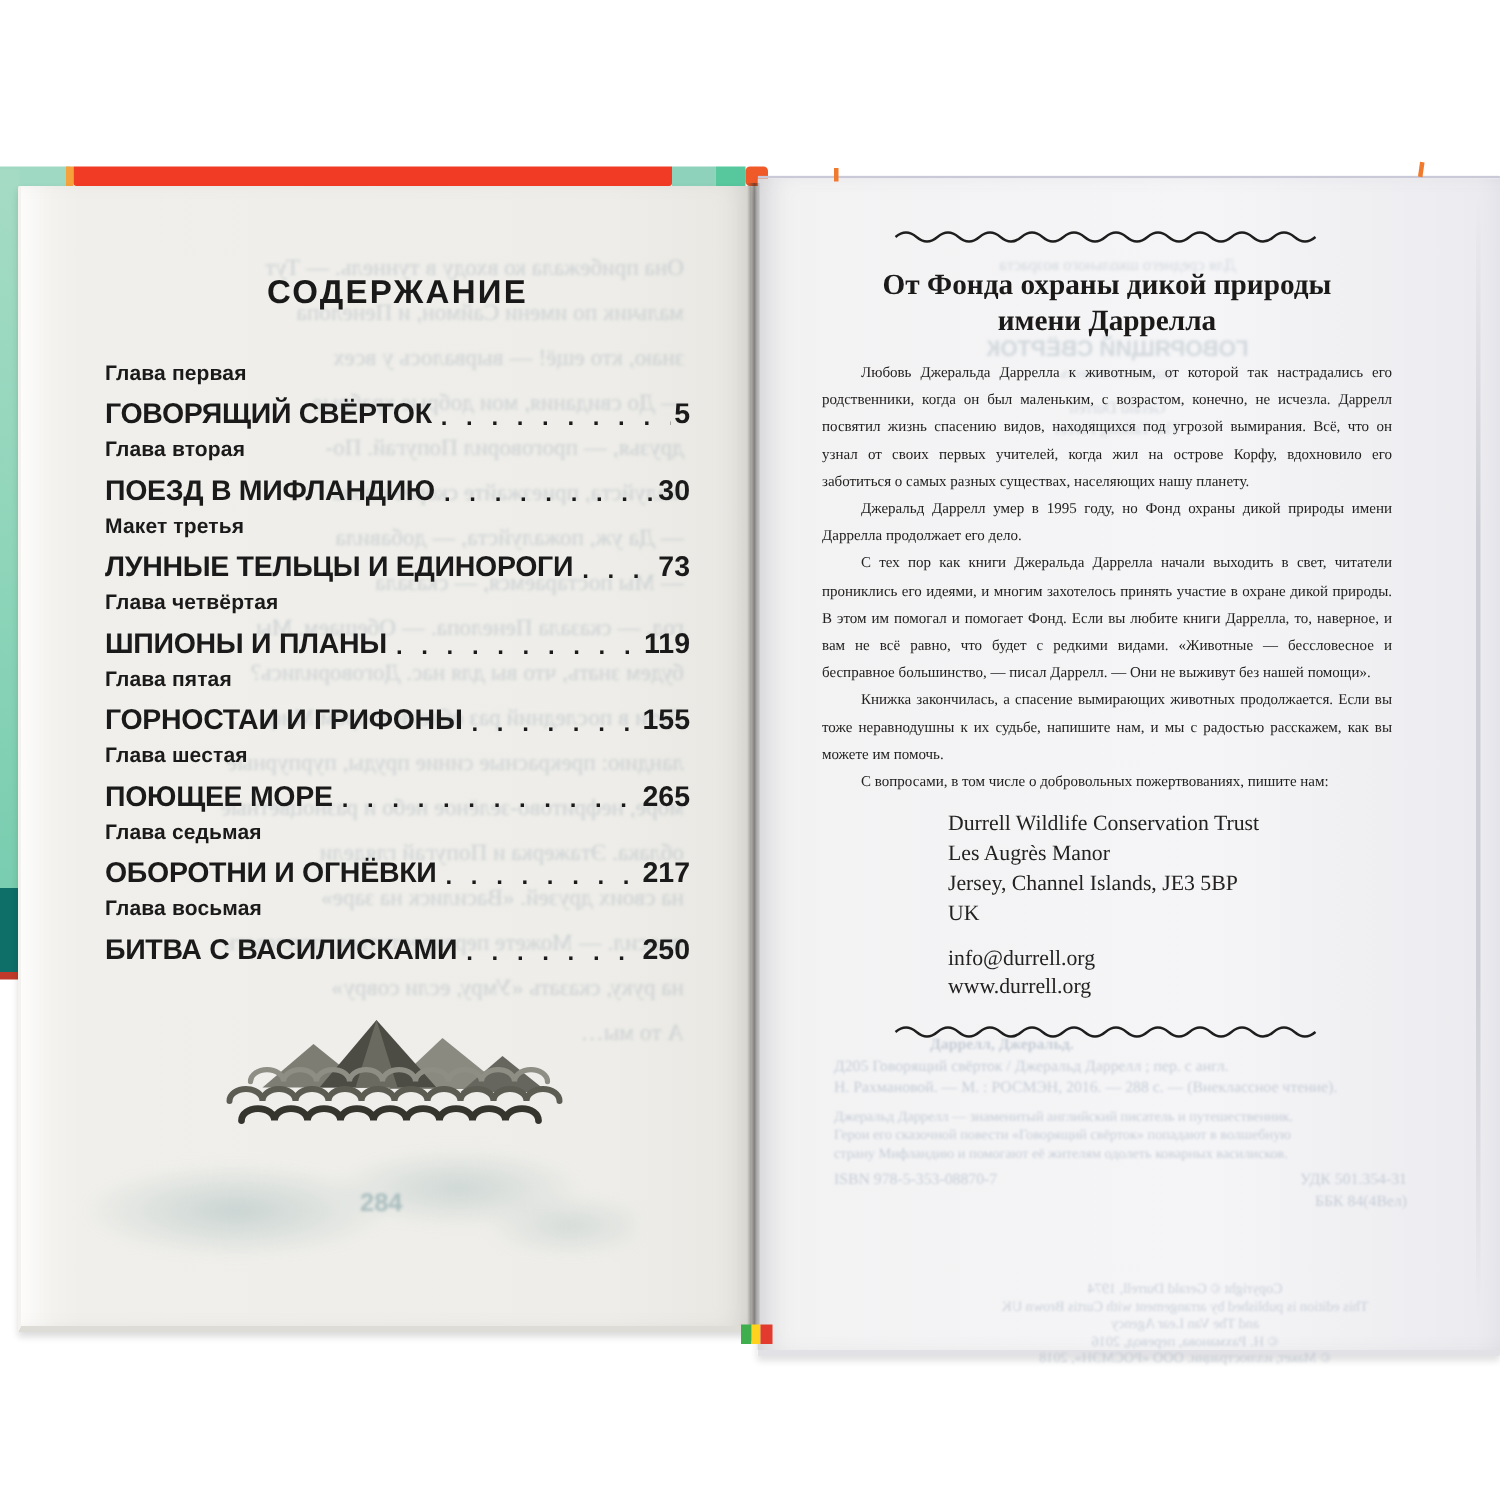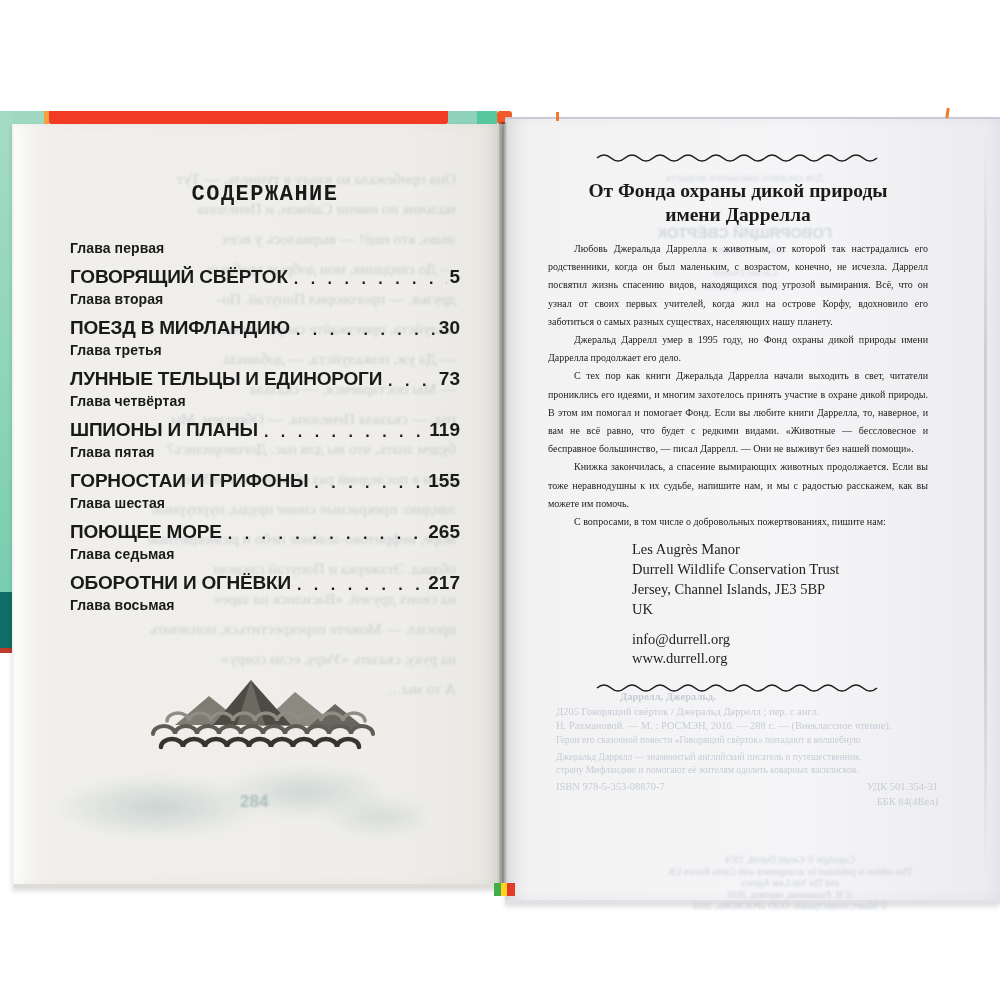--- a/index.html
+++ b/index.html
@@ -53,21 +53,21 @@
   .gs-red{width:8px;background:#e23b2e;}
   .tick{position:absolute;width:3px;background:#f07a2e;z-index:4;}
   .tick-1{left:556px;top:112px;height:9px;}
   .tick-2{left:946px;top:108px;height:10px;transform:rotate(8deg);}
   .edge-crease{position:absolute;left:984px;top:130px;width:3px;height:750px;z-index:3;
     background:linear-gradient(180deg,transparent 0%,rgba(150,150,165,.35) 30%,rgba(150,150,165,.35) 70%,transparent 100%);}
 
   
   .toc-heading{
     position:absolute;left:56px;top:58px;width:390px;text-align:center;
-    font-family:Liberation Mono, monospace;
+    font-family:Liberation Sans, sans-serif;
     font-weight:bold;font-size:22px;letter-spacing:1.5px;color:#191919;z-index:2;
   }
   .toc{position:absolute;left:56px;top:114px;width:390px;z-index:2;
     font-family:"Liberation Sans","DejaVu Sans",sans-serif;color:#1a1a1a;}
   .toc-entry{margin-bottom:1px;height:50px;}
   .toc-chapter{font-size:14px;font-weight:bold;line-height:20px;letter-spacing:.1px;}
   .toc-row{display:flex;align-items:flex-end;height:30px;font-weight:bold;}
   .toc-title{font-size:19px;white-space:nowrap;letter-spacing:-.2px;}
   .toc-dots{flex:1;overflow:hidden;white-space:nowrap;margin:0 2px 0 6px;font-size:16px;}
   .toc-dots::after{content:". . . . . . . . . . . . . . . . . . . . . . . . . . . . . . . .";letter-spacing:4px;}
@@ -169,21 +169,21 @@
       <div class="toc-entry">
         <div class="toc-chapter">Глава вторая</div>
         <div class="toc-row">
           <span class="toc-title">ПОЕЗД В МИФЛАНДИЮ</span>
           <span class="toc-dots"></span>
           <span class="toc-page">30</span>
         </div>
       </div>
 
       <div class="toc-entry">
-        <div class="toc-chapter">Глава третья</div>
+        <div class="toc-chapter">Макет третья</div>
         <div class="toc-row">
           <span class="toc-title">ЛУННЫЕ ТЕЛЬЦЫ И ЕДИНОРОГИ</span>
           <span class="toc-dots"></span>
           <span class="toc-page">73</span>
         </div>
       </div>
 
       <div class="toc-entry">
         <div class="toc-chapter">Глава четвёртая</div>
         <div class="toc-row">
@@ -215,20 +215,25 @@
         <div class="toc-chapter">Глава седьмая</div>
         <div class="toc-row">
           <span class="toc-title">ОБОРОТНИ И ОГНЁВКИ</span>
           <span class="toc-dots"></span>
           <span class="toc-page">217</span>
         </div>
       </div>
 
       <div class="toc-entry">
         <div class="toc-chapter">Глава восьмая</div>
+        <div class="toc-row">
+          <span class="toc-title">БИТВА С ВАСИЛИСКАМИ</span>
+          <span class="toc-dots"></span>
+          <span class="toc-page">250</span>
+        </div>
       </div>
     </div>
 
     <svg class="illustration" width="255" height="85" viewBox="0 0 255 85">
       <polygon points="72,20 108,49 38,49" fill="#7e7d74"></polygon>
       <polygon points="158,16 200,50 122,50" fill="#8b8a80"></polygon>
       <polygon points="198,28 228,52 170,52" fill="#67665e"></polygon>
       <polygon points="114,4 154,49 76,49" fill="#4c4b44"></polygon>
       <polygon points="114,4 100,49 128,49" fill="#6b6a60"></polygon>
       <path d="M30,45 a11,8 0 0 1 22,0 a11,8 0 0 1 22,0 a11,8 0 0 1 22,0 a11,8 0 0 1 22,0 a11,8 0 0 1 22,0 a11,8 0 0 1 22,0 a11,8 0 0 1 22,0 a11,8 0 0 1 22,0 a11,8 0 0 1 22,0" fill="none" stroke="#8f8e85" stroke-width="3.5" stroke-linecap="round"></path>
@@ -244,22 +249,22 @@
       <div class="rg-title">ГОВОРЯЩИЙ СВЁРТОК</div>
       <div class="rg-sub">сказочная повесть</div>
       <div class="rg-en">Gerald Durrell</div>
       <div class="rg-en" style="margin-top:0">The Talking Parcel</div>
     </div>
 
     <div class="ghost rp-ghost-imprint">
       <div class="gi-author">Даррелл, Джеральд.</div>
       <div>Д205   Говорящий свёрток / Джеральд Даррелл ; пер. с англ.</div>
       <div>Н. Рахмановой. — М. : РОСМЭН, 2016. — 288 с. — (Внеклассное чтение).</div>
+      <div class="gi-annot">Джеральд Даррелл — знаменитый английский писатель и путешественник.</div>
       <div class="gi-annot" style="margin-top:0">Герои его сказочной повести «Говорящий свёрток» попадают в волшебную</div>
-      <div class="gi-annot">Джеральд Даррелл — знаменитый английский писатель и путешественник.</div>
       <div class="gi-annot" style="margin-top:0">страну Мифландию и помогают её жителям одолеть коварных василисков.</div>
       <div class="gi-row">
         <span>ISBN 978-5-353-08870-7</span>
         <span>УДК 501.354-31</span>
       </div>
       <div class="gi-row" style="justify-content:flex-end;margin-top:0">
         <span>ББК 84(4Вел)</span>
       </div>
     </div>
 
@@ -280,22 +285,22 @@
 
       <div class="rp-body">
         <p>Любовь Джеральда Даррелла к животным, от которой так настрадались его родственники, когда он был маленьким, с возрастом, конечно, не исчезла. Даррелл посвятил жизнь спасению видов, находящихся под угрозой вымирания. Всё, что он узнал от своих первых учителей, когда жил на острове Корфу, вдохновило его заботиться о самых разных существах, населяющих нашу планету.</p>
         <p>Джеральд Даррелл умер в 1995 году, но Фонд охраны дикой природы имени Даррелла продолжает его дело.</p>
         <p>С тех пор как книги Джеральда Даррелла начали выходить в свет, читатели прониклись его идеями, и многим захотелось принять участие в охране дикой природы. В этом им помогал и помогает Фонд. Если вы любите книги Даррелла, то, наверное, и вам не всё равно, что будет с редкими видами. «Животные — бессловесное и бесправное большинство, — писал Даррелл. — Они не выживут без нашей помощи».</p>
         <p>Книжка закончилась, а спасение вымирающих животных продолжается. Если вы тоже неравнодушны к их судьбе, напишите нам, и мы с радостью расскажем, как вы можете им помочь.</p>
         <p>С вопросами, в том числе о добровольных пожертвованиях, пишите нам:</p>
       </div>
 
       <div class="rp-address">
+        <div>Durrell Wildlife Conservation Trust</div>
         <div>Les Augrès Manor</div>
-        <div>Durrell Wildlife Conservation Trust</div>
         <div>Jersey, Channel Islands, JE3 5BP</div>
         <div>UK</div>
       </div>
 
       <div class="rp-links">
         <div>info@durrell.org</div>
         <div>www.durrell.org</div>
       </div>
 
       <svg class="wavy wavy-bottom" width="287" height="11" viewBox="0 0 287 11">

